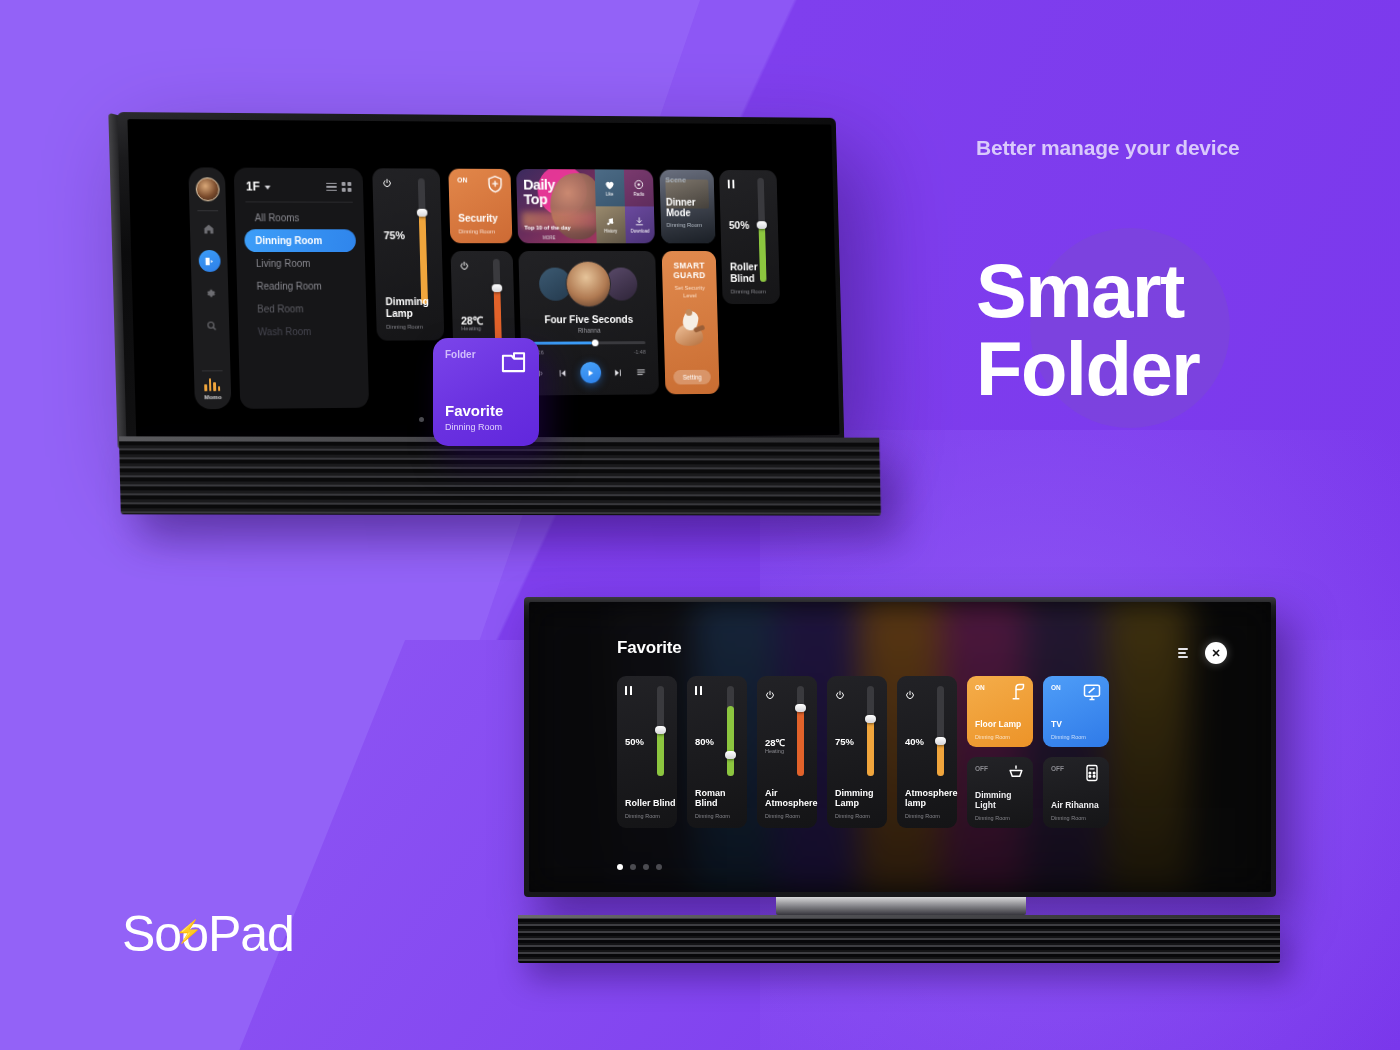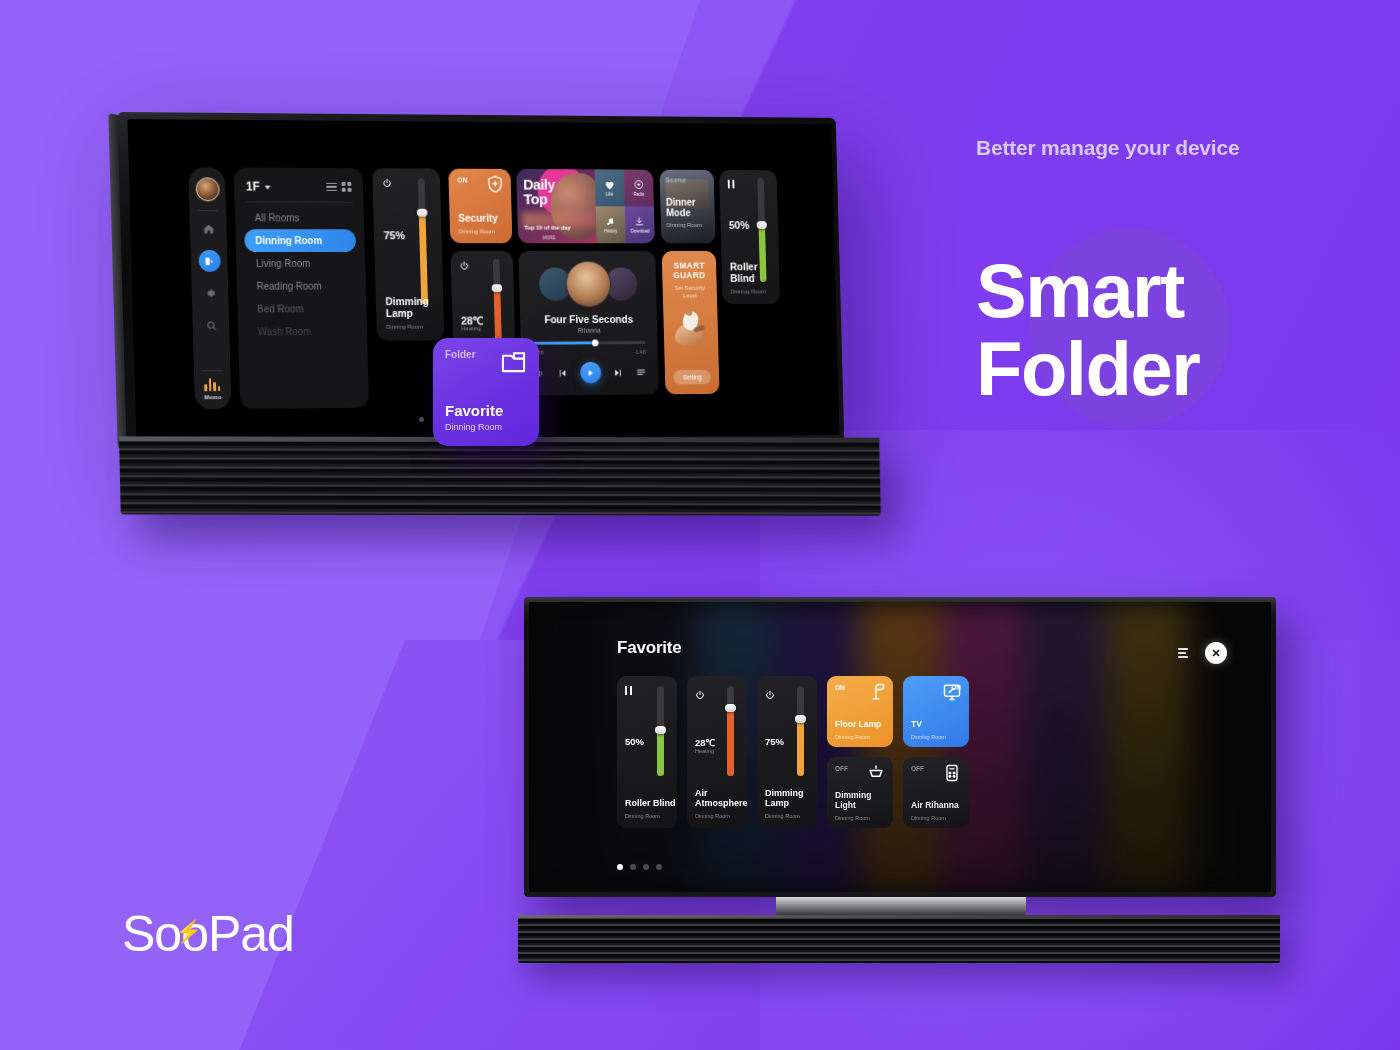--- a/index.html
+++ b/index.html
@@ -280,21 +280,21 @@
     font-size: 9px; font-weight: bold; color: #fff; line-height: 10px;
   }
   .fav-room { position: absolute; left: 8px; bottom: 9px; font-size: 5.5px; color: #85858b; }
 
   .toggle-col { display: flex; flex-direction: column; gap: 10px; }
   .tog-card {
     width: 66px; height: 71px; border-radius: 9px;
     padding: 8px 8px 7px; position: relative;
   }
   .tog-on-amber { background: linear-gradient(155deg, #f4ad4a, #ec9328); }
-  .tog-on-blue { background: linear-gradient(155deg, #4f9ef8, #2f7ae8); text-align: right; }
+  .tog-on-blue { background: linear-gradient(155deg, #4f9ef8, #2f7ae8); }
   .tog-off { background: linear-gradient(170deg, #232327, #151517); }
   .tog-state { font-size: 6.5px; font-weight: bold; color: #fff; }
   .tog-state.off { color: #8a8a90; }
   .tog-name { position: absolute; left: 8px; bottom: 18px; font-size: 8.5px; font-weight: bold; color: #fff; line-height: 9.5px; }
   .tog-name.off { color: #f0f0f2; }
   .tog-room { position: absolute; left: 8px; bottom: 7px; font-size: 5.5px; color: rgba(255,255,255,.72); }
   .tog-room.off { color: #85858b; }
   .tog-ic { position: absolute; right: 7px; top: 6px; width: 20px; height: 20px; color: #fff; }
 
   .dots { position: absolute; left: 88px; bottom: 22px; display: flex; gap: 7px; }
@@ -614,20 +614,33 @@
             </div>
           <div class="slider-track" style="left:40px;top:10px;height:90px;">
             <div class="slider-fill" style="height:52%;background:#8cc63f;"></div>
             <div class="knob" style="top:44%;"></div>
           </div>
           <div class="fav-pct">50%</div>
           <div class="fav-name">Roller Blind</div>
           <div class="fav-room">Dinning Room</div>
         </div>
 
+        <div class="fav-card">
+          <div class="pause">
+              <i></i>
+              <i></i>
+            </div>
+          <div class="slider-track" style="left:40px;top:10px;height:90px;">
+            <div class="slider-fill" style="height:78%;background:#8cc63f;"></div>
+            <div class="knob" style="top:72%;"></div>
+          </div>
+          <div class="fav-pct">80%</div>
+          <div class="fav-name">Roman Blind</div>
+          <div class="fav-room">Dinning Room</div>
+        </div>
 
         <div class="fav-card">
           <svg class="pwr" viewBox="0 0 24 24" fill="none" stroke="#fff" stroke-width="2.4" stroke-linecap="round">
               <path d="M12 3v8"></path>
               <path d="M6.5 6.5a8 8 0 1011 0"></path>
             </svg>
           <div class="slider-track" style="left:40px;top:10px;height:90px;">
             <div class="slider-fill" style="height:76%;background:#e2622a;"></div>
             <div class="knob" style="top:20%;"></div>
           </div>
@@ -644,20 +657,33 @@
             </svg>
           <div class="slider-track" style="left:40px;top:10px;height:90px;">
             <div class="slider-fill" style="height:62%;background:#f0a53c;"></div>
             <div class="knob" style="top:32%;"></div>
           </div>
           <div class="fav-pct">75%</div>
           <div class="fav-name">Dimming Lamp</div>
           <div class="fav-room">Dinning Room</div>
         </div>
 
+        <div class="fav-card">
+          <svg class="pwr" viewBox="0 0 24 24" fill="none" stroke="#fff" stroke-width="2.4" stroke-linecap="round">
+              <path d="M12 3v8"></path>
+              <path d="M6.5 6.5a8 8 0 1011 0"></path>
+            </svg>
+          <div class="slider-track" style="left:40px;top:10px;height:90px;">
+            <div class="slider-fill" style="height:38%;background:#f0a53c;"></div>
+            <div class="knob" style="top:57%;"></div>
+          </div>
+          <div class="fav-pct">40%</div>
+          <div class="fav-name">Atmosphere lamp</div>
+          <div class="fav-room">Dinning Room</div>
+        </div>
 
         <div class="toggle-col">
           <div class="tog-card tog-on-amber">
             <div class="tog-state">ON</div>
             <svg class="tog-ic" viewBox="0 0 24 24" fill="none" stroke="#fff" stroke-width="1.8" stroke-linejoin="round">
                 <path d="M8 20h8"></path>
                 <path d="M12 20V9"></path>
                 <path d="M12 9h5a4 4 0 004-4V3h-5a4 4 0 00-4 4z"></path>
               </svg>
             <div class="tog-name">Floor Lamp</div>

